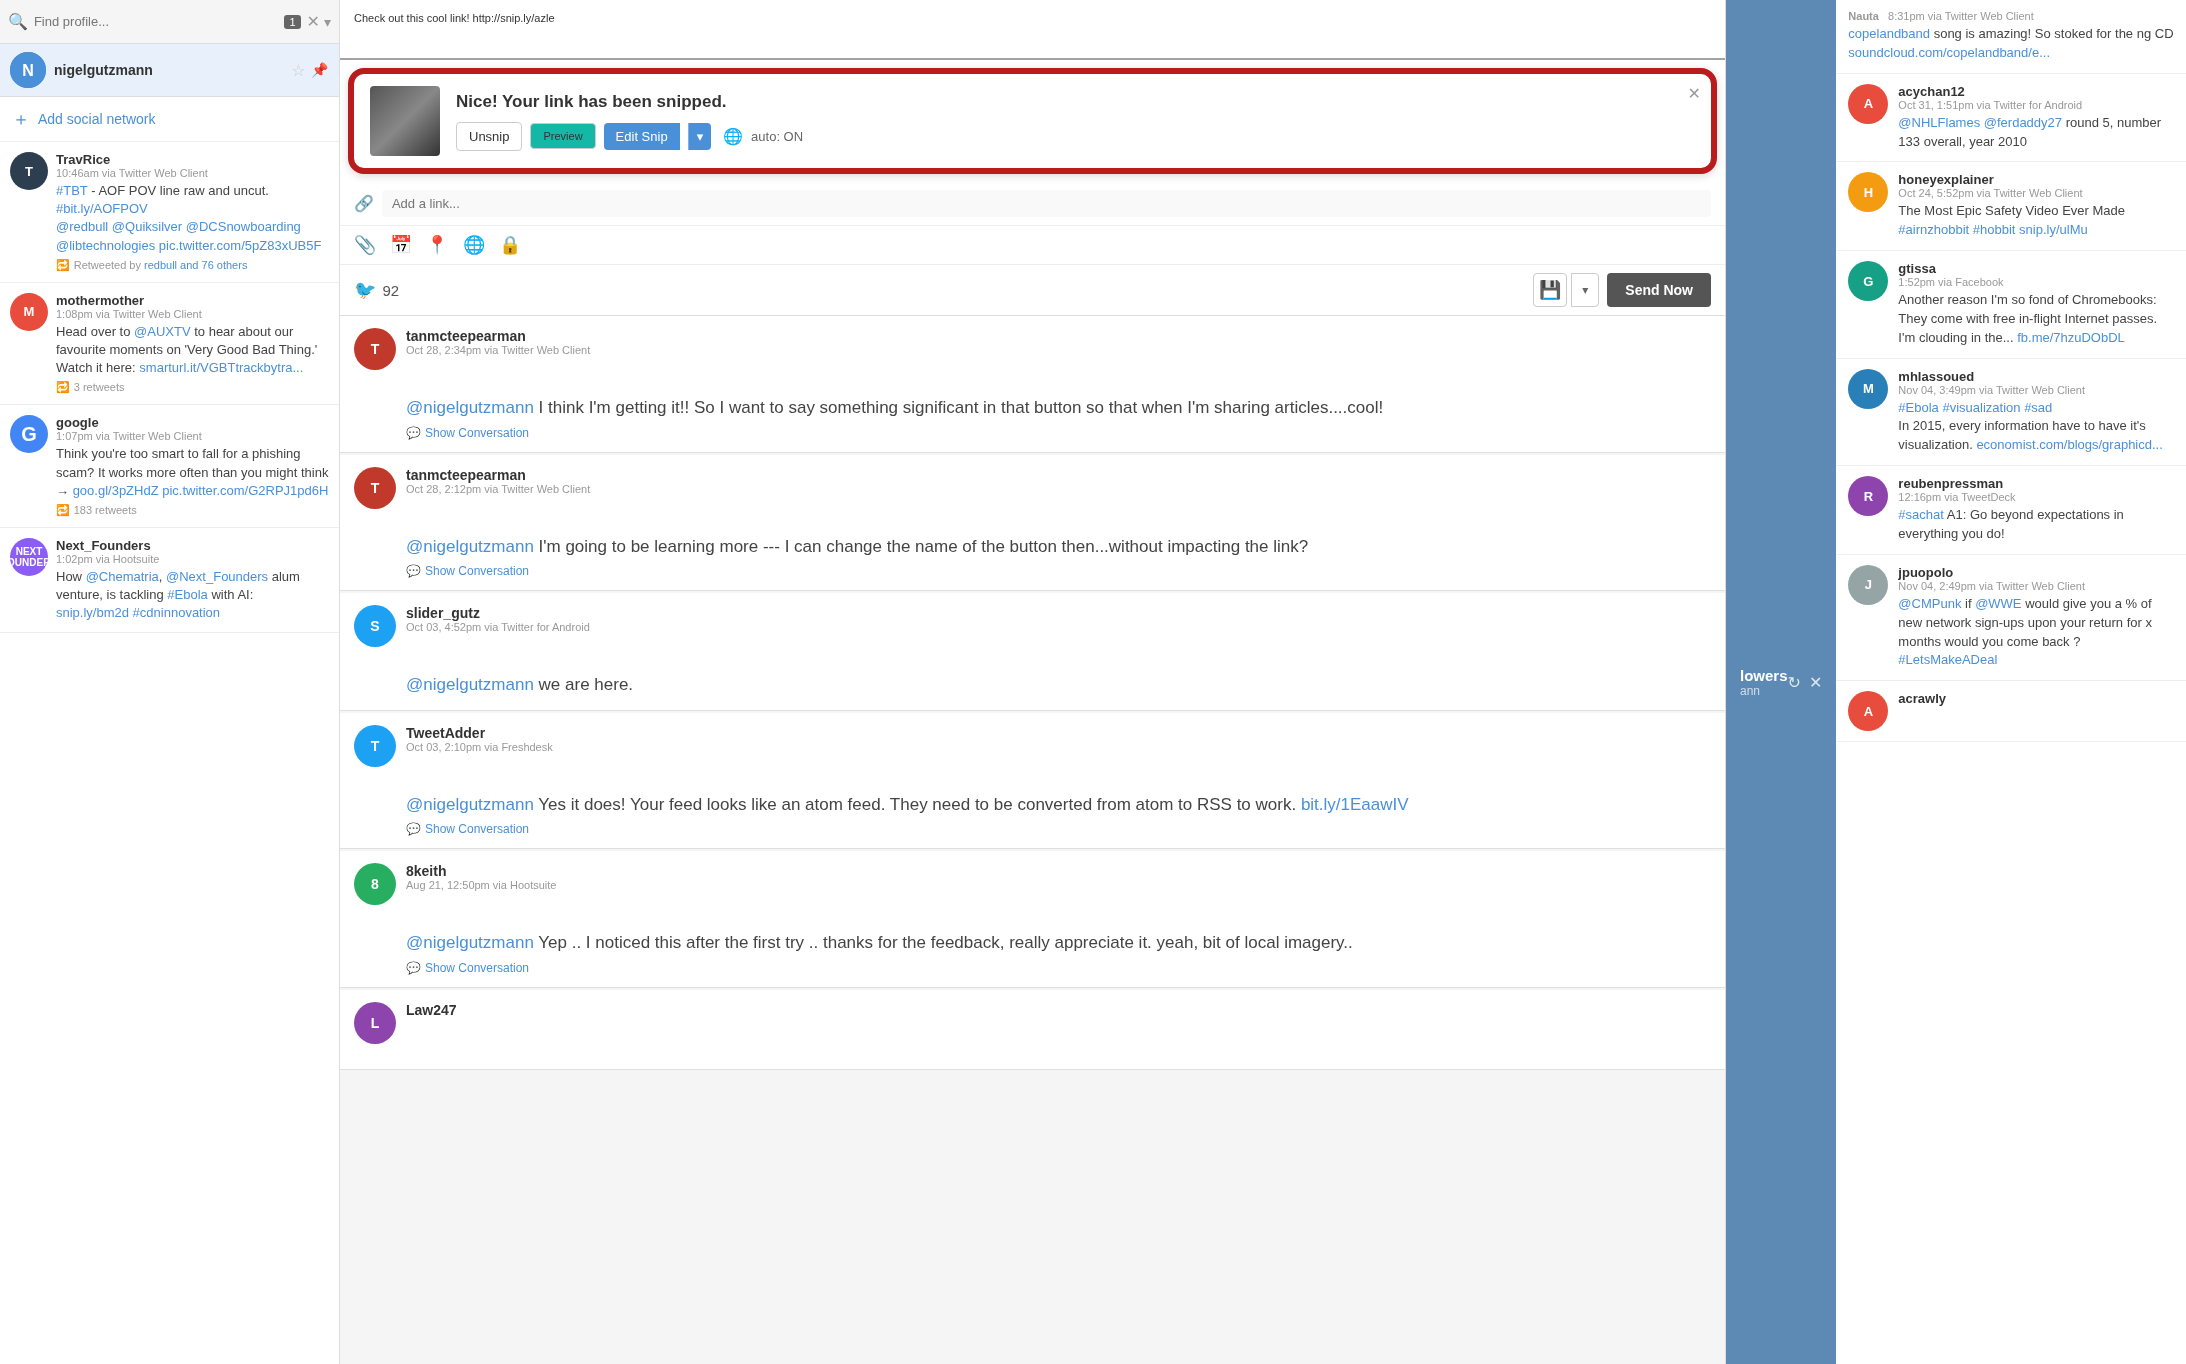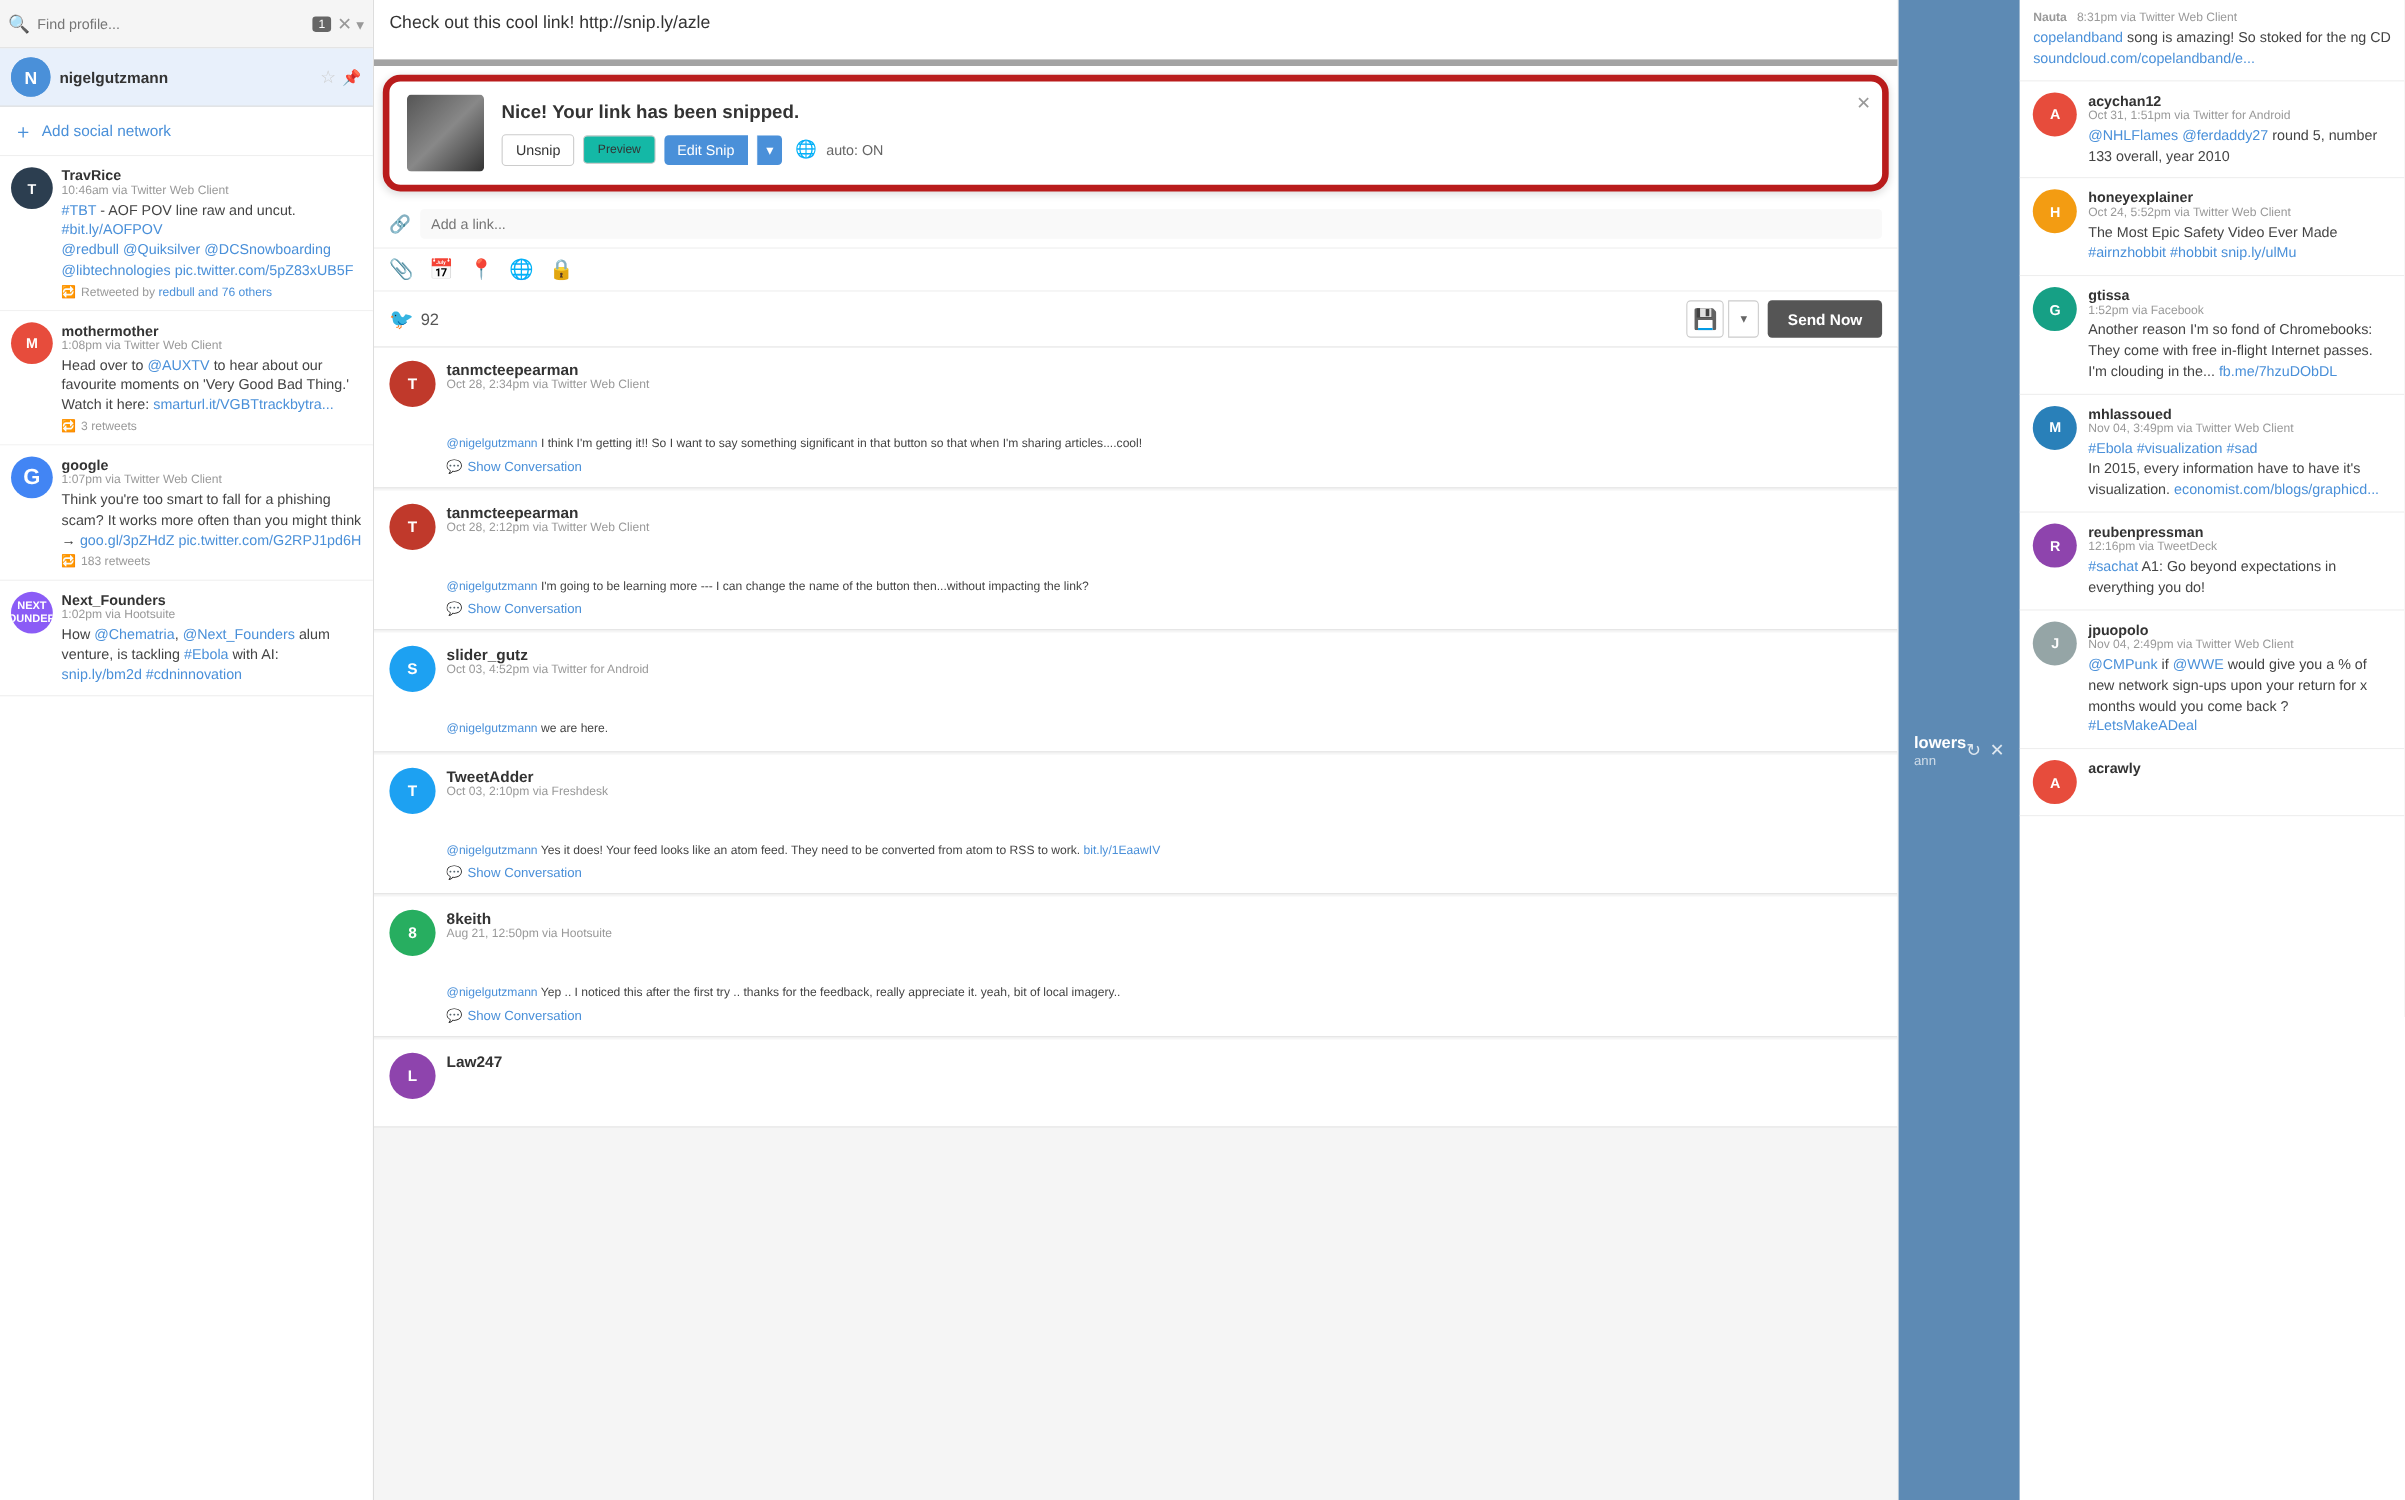--- a/index.html
+++ b/index.html
@@ -31,21 +31,21 @@
     .feed-author { font-weight: bold; color: #333; font-size: 13px; }
     .feed-meta { color: #999; font-size: 11px; margin-bottom: 3px; }
     .feed-text { color: #444; font-size: 13px; line-height: 1.4; }
     .feed-link { color: #4a90d9; text-decoration: none; }
     .feed-retweet { color: #999; font-size: 11px; margin-top: 4px; }
     .feed-retweet-icon { margin-right: 4px; }
 
     
     .middle-panel { flex: 1; background: #fff; display: flex; flex-direction: column; border-right: 1px solid #ddd; }
     .compose-area { background: #fff; border-bottom: 1px solid #ddd; }
-    .compose-text { padding: 12px 14px; font-size: 16px; color: #333; min-height: 60px; border-bottom: 6px solid #a3a3a3; }
+    .compose-text { padding: 12px 14px; font-size: 11px; color: #333; min-height: 60px; border-bottom: 2px solid #a3a3a3; }
     .link-snip-banner { background: #fff; border: 6px solid #b91c1c; border-radius: 16px; padding: 12px 16px; margin: 8px; display: flex; align-items: center; box-shadow: 0 2px 8px rgba(0,0,0,0.15); position: relative; }
     .link-snip-img { width: 70px; height: 70px; background: #888; border-radius: 4px; margin-right: 16px; flex-shrink: 0; overflow: hidden; display: flex; align-items: center; justify-content: center; }
     .link-snip-img-inner { width: 100%; height: 100%; background: linear-gradient(135deg, #666 0%, #999 100%); }
     .link-snip-content { flex: 1; }
     .link-snip-title { font-size: 17px; font-weight: bold; color: #333; margin-bottom: 10px; }
     .link-snip-actions { display: flex; gap: 8px; align-items: center; }
     .btn-unsnip { border: 1px solid #ccc; background: #fff; padding: 6px 12px; border-radius: 4px; cursor: pointer; font-size: 13px; color: #333; }
     .btn-preview { border: 1px solid #ccc; background: #14b8a6; padding: 6px 12px; border-radius: 4px; cursor: pointer; font-size: 11px; color: #333; }
     .btn-edit-snip { background: #4a90d9; color: #fff; border: none; padding: 6px 12px; border-radius: 4px 0 0 4px; cursor: pointer; font-size: 13px; }
     .btn-edit-snip-dd { background: #4a90d9; color: #fff; border: none; border-left: 1px solid rgba(255,255,255,0.3); padding: 6px 8px; border-radius: 0 4px 4px 0; cursor: pointer; font-size: 13px; }
@@ -65,21 +65,21 @@
     .btn-save-dd { border: 1px solid #ccc; background: #fff; width: 28px; height: 34px; border-radius: 0 4px 4px 0; cursor: pointer; font-size: 12px; color: #666; display: flex; align-items: center; justify-content: center; }
     .btn-send { background: #555; color: #fff; border: none; padding: 8px 18px; border-radius: 4px; cursor: pointer; font-size: 14px; font-weight: bold; height: 34px; }
 
     
     .mentions-feed { flex: 1; overflow-y: auto; background: #f5f5f5; }
     .mention-item { display: flex; align-items: flex-start; padding: 12px 14px; border-bottom: 1px solid #e0e0e0; background: #fff; margin-bottom: 2px; }
     .mention-avatar { width: 42px; height: 42px; border-radius: 50%; margin-right: 10px; flex-shrink: 0; display: flex; align-items: center; justify-content: center; font-weight: bold; color: #fff; font-size: 14px; }
     .mention-content { flex: 1; }
     .mention-author { font-weight: bold; color: #333; font-size: 14px; }
     .mention-meta { color: #999; font-size: 11px; margin-bottom: 4px; }
-    .mention-text { color: #444; font-size: 11px; line-height: 1.5; margin-top: 39px; }
+    .mention-text { color: #444; font-size: 17px; line-height: 1.5; margin-top: 39px; }
     .mention-link { color: #4a90d9; text-decoration: none; }
     .show-conversation { color: #4a90d9; font-size: 12px; margin-top: 5px; cursor: pointer; display: flex; align-items: center; gap: 4px; }
 
     
     .right-panel { width: 460px; min-width: 460px; background: #fff; display: flex; flex-direction: row; }
     .right-panel-header { background: #5d8ab4; color: #fff; padding: 10px 14px; display: flex; align-items: center; justify-content: space-between; }
     .right-panel-title { font-weight: bold; font-size: 15px; }
     .right-panel-actions { display: flex; gap: 8px; align-items: center; }
     .right-panel-icon { color: rgba(255,255,255,0.8); cursor: pointer; font-size: 16px; }
     .right-feed { flex: 1; overflow-y: auto; }

